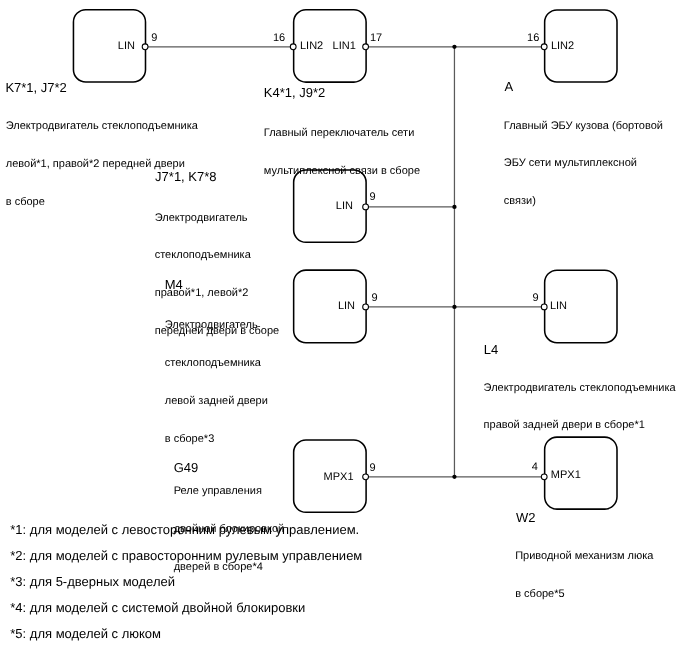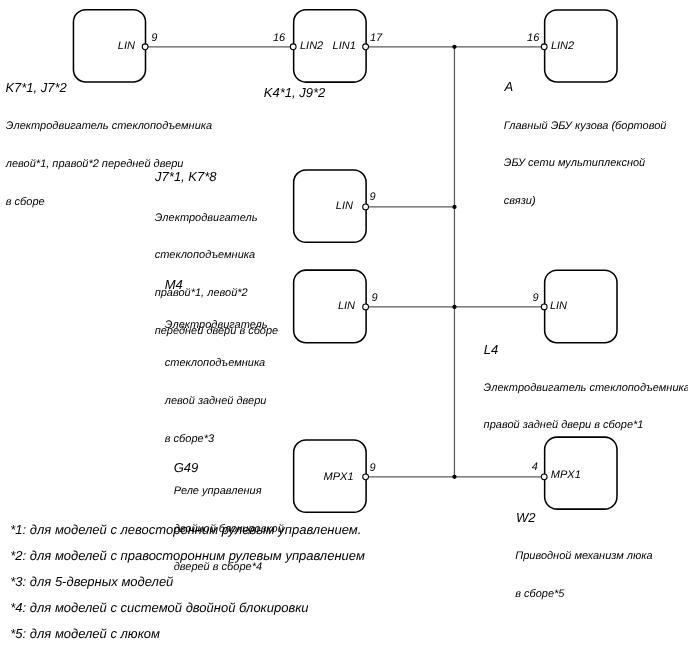--- a/index.html
+++ b/index.html
@@ -1,18 +1,18 @@
 <!DOCTYPE html>
 <html><head>
 <meta charset="utf-8">
 <style>
   html,body{margin:0;padding:0;background:#fff;}
   body{width:688px;height:658px;font-family:"Liberation Sans",sans-serif;color:#000000;
        position:relative;overflow:hidden;-webkit-font-smoothing:antialiased;text-rendering:geometricPrecision;}
-  #stage{position:absolute;left:0;top:0;width:688px;height:658px;font-style:italic;}
+  #stage{position:absolute;left:0;top:0;width:688px;height:658px;}
   svg#wires{position:absolute;left:0;top:0;width:688px;height:658px;pointer-events:none;}
   .txt{position:absolute;font-size:11px;line-height:12.6px;white-space:pre;}
   .txtline{font-size:11px;line-height:12.6px;white-space:pre;}
   .ref{position:absolute;font-size:13px;line-height:11px;white-space:pre;}
   .pin{position:absolute;font-size:11px;line-height:11px;white-space:pre;color:#000;}
   .tlabel{position:absolute;font-size:11px;line-height:11px;white-space:pre;color:#000;}
   .fnote{position:absolute;font-size:13px;line-height:11px;white-space:pre;}
 </style>
 </head>
 <body>
@@ -86,20 +86,24 @@
   <div class="ref" style="left:164.7px;top:279.0px">M4</div>
   <div class="ref" style="left:483.8px;top:343.8px">L4</div>
   <div class="ref" style="left:173.7px;top:462px">G49</div>
   <div class="ref" style="left:516.1px;top:511.9px">W2</div>
 
   <div class="txt" style="left:5.8px;top:95.1px">
     <div class="txtline">Электродвигатель стеклоподъемника</div>
     <div class="txtline">левой*1, правой*2 передней двери</div>
     <div class="txtline">в сборе</div>
   </div>
+  <div class="txt" style="left:263.8px;top:101.9px">
+    <div class="txtline">Главный переключатель сети</div>
+    <div class="txtline">мультиплексной связи в сборе</div>
+  </div>
   <div class="txt" style="left:503.8px;top:94.5px">
     <div class="txtline">Главный ЭБУ кузова (бортовой</div>
     <div class="txtline">ЭБУ сети мультиплексной</div>
     <div class="txtline">связи)</div>
   </div>
   <div class="txt" style="left:154.7px;top:186.5px">
     <div class="txtline">Электродвигатель</div>
     <div class="txtline">стеклоподъемника</div>
     <div class="txtline">правой*1, левой*2</div>
     <div class="txtline">передней двери в сборе</div>

